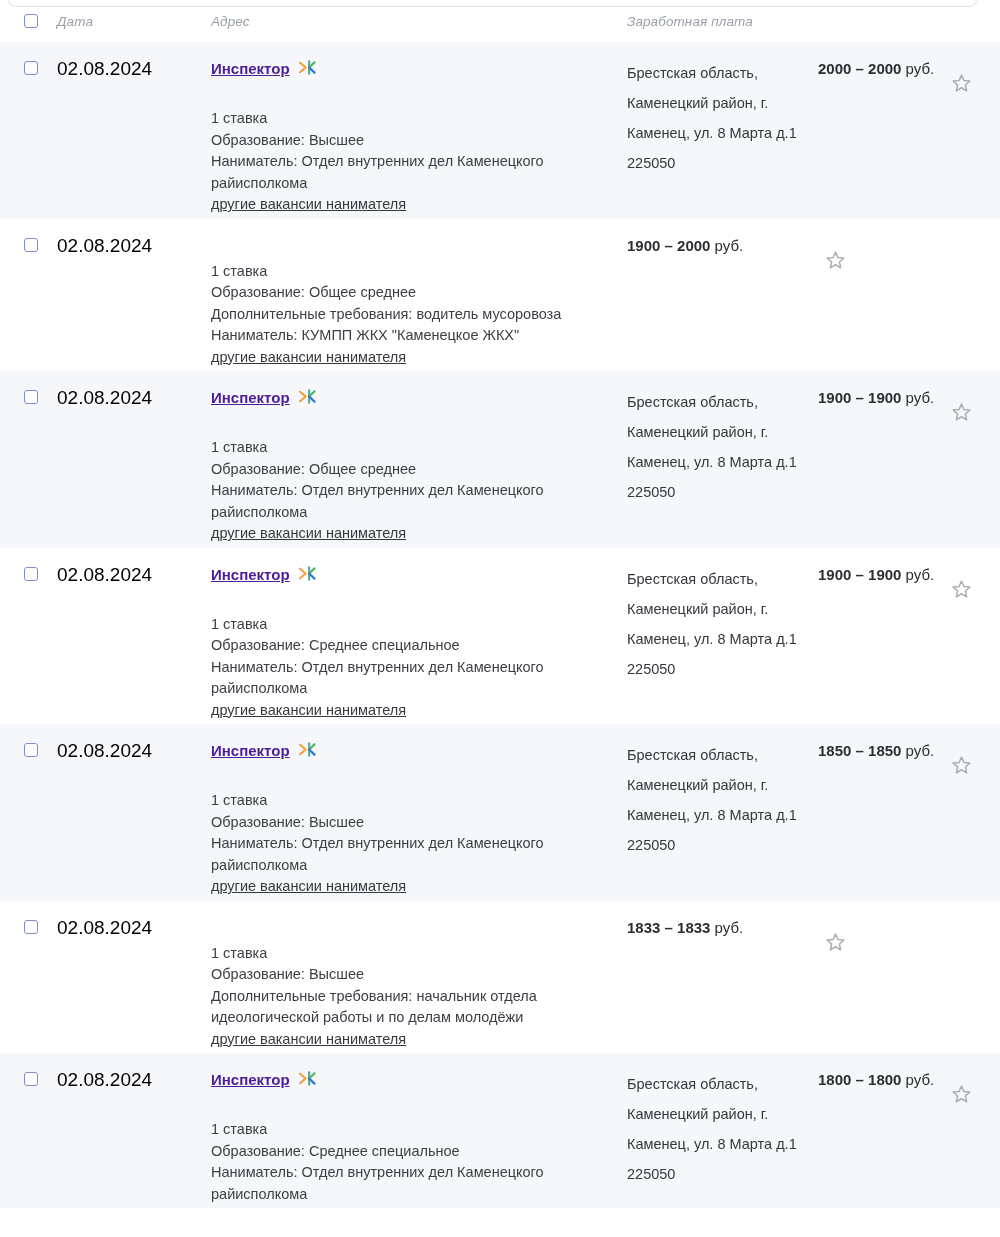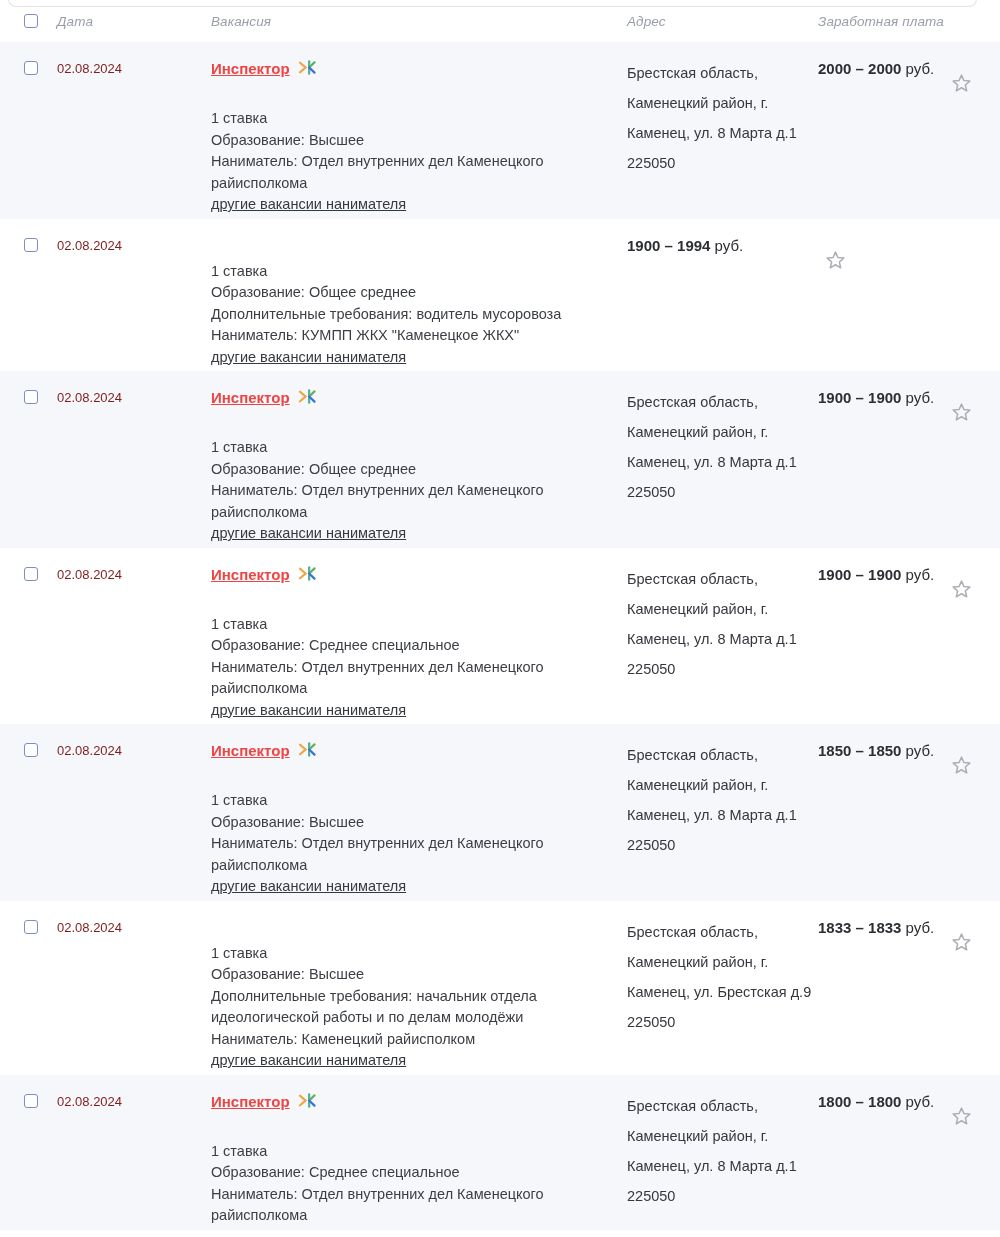--- a/index.html
+++ b/index.html
@@ -28,25 +28,25 @@
   .cb-cell{padding-left:24px;}
   input.cbx{
     appearance:none;-webkit-appearance:none;width:14px;height:14px;
     border:1px solid #7e8dc6;border-radius:3px;background:#fff;
     margin:0;cursor:pointer;display:block;
   }
   
   .vrow{padding-top:16px;padding-bottom:3px;}
   .vrow.striped{background:#f6f7fa;}
   .vrow .cb-cell{padding-top:3px;}
-  .date-cell{font-size:13px;color:#7f1d1d;line-height:21px;}
+  .date-cell{font-size:19px;color:#000000;line-height:21px;}
   .vac-cell{max-width:352px;}
   .title-line{line-height:21px;}
   .vac-title{
-    color:#ef4444;font-weight:bold;font-size:15px;
+    color:#4c1d95;font-weight:bold;font-size:15px;
     text-decoration:underline;cursor:pointer;
   }
   .hot-icon{display:inline-block;vertical-align:-3px;margin-left:7px;}
   .vac-details{margin-top:26px;font-size:14.5px;line-height:21.5px;color:#3b3e44;}
   .more-link{
     display:inline-block;color:#36393f;text-decoration:underline;cursor:pointer;
     font-size:14.5px;line-height:21.5px;
   }
   .addr-cell{max-width:186px;font-size:14.5px;line-height:30px;color:#34373d;}
   .sal-cell{font-size:15px;color:#2b2e33;line-height:22px;white-space:nowrap;}
@@ -61,21 +61,20 @@
 
 <div class="container-edge"></div>
 
 <div class="vtable">
 
   <div class="grid-row thead">
     <div class="cb-cell">
       <input type="checkbox" class="cbx" style="">
     </div>
     <div class="hlabel">Дата</div>
-    <div class="hlabel">Вакансия</div>
     <div class="hlabel">Адрес</div>
     <div class="hlabel">Заработная плата</div>
     <div></div>
   </div>
 
   <div id="rows-container">
       <div class="grid-row vrow striped">
     <div class="cb-cell">
       <input type="checkbox" class="cbx" style="">
     </div>
@@ -114,21 +113,21 @@
     <div class="vac-cell">
       <div class="vac-details">
             <div>1 ставка</div>
             <div>Образование: Общее среднее</div>
             <div>Дополнительные требования: водитель мусоровоза</div>
             <div>Наниматель: КУМПП ЖКХ "Каменецкое ЖКХ"</div>
           </div>
       <a class="more-link">другие вакансии нанимателя</a>
     </div>
     <div class="sal-cell">
-      <span class="sal-range">1900 – 1994</span><span> руб.</span>
+      <span class="sal-range">1900 – 2000</span><span> руб.</span>
     </div>
     <div class="star-cell">
       <button class="star-btn"><span><svg width="25" height="24" viewBox="0 0 24 24" fill="none" stroke="#abaeb5" stroke-width="1.5" stroke-linejoin="round">
                 <path d="M12 3.1 L14.4 8.55 L20.3 9.1 L15.85 13.0 L17.2 18.8 L12 15.75 L6.8 18.8 L8.15 13.0 L3.7 9.1 L9.6 8.55 Z"></path>
               </svg></span></button>
     </div>
   </div>
       <div class="grid-row vrow striped">
     <div class="cb-cell">
       <input type="checkbox" class="cbx" style="">
@@ -225,25 +224,23 @@
       <div class="grid-row vrow">
     <div class="cb-cell">
       <input type="checkbox" class="cbx" style="">
     </div>
     <div class="date-cell">02.08.2024</div>
     <div class="vac-cell">
       <div class="vac-details">
             <div>1 ставка</div>
             <div>Образование: Высшее</div>
             <div>Дополнительные требования: начальник отдела идеологической работы и по делам молодёжи</div>
-            <div>Наниматель: Каменецкий райисполком</div>
-          </div>
-      <a class="more-link">другие вакансии нанимателя</a>
-    </div>
-    <div class="addr-cell">Брестская область, Каменецкий район, г. Каменец, ул. Брестская д.9 225050</div>
+          </div>
+      <a class="more-link">другие вакансии нанимателя</a>
+    </div>
     <div class="sal-cell">
       <span class="sal-range">1833 – 1833</span><span> руб.</span>
     </div>
     <div class="star-cell">
       <button class="star-btn"><span><svg width="25" height="24" viewBox="0 0 24 24" fill="none" stroke="#abaeb5" stroke-width="1.5" stroke-linejoin="round">
                 <path d="M12 3.1 L14.4 8.55 L20.3 9.1 L15.85 13.0 L17.2 18.8 L12 15.75 L6.8 18.8 L8.15 13.0 L3.7 9.1 L9.6 8.55 Z"></path>
               </svg></span></button>
     </div>
   </div>
       <div class="grid-row vrow striped">

